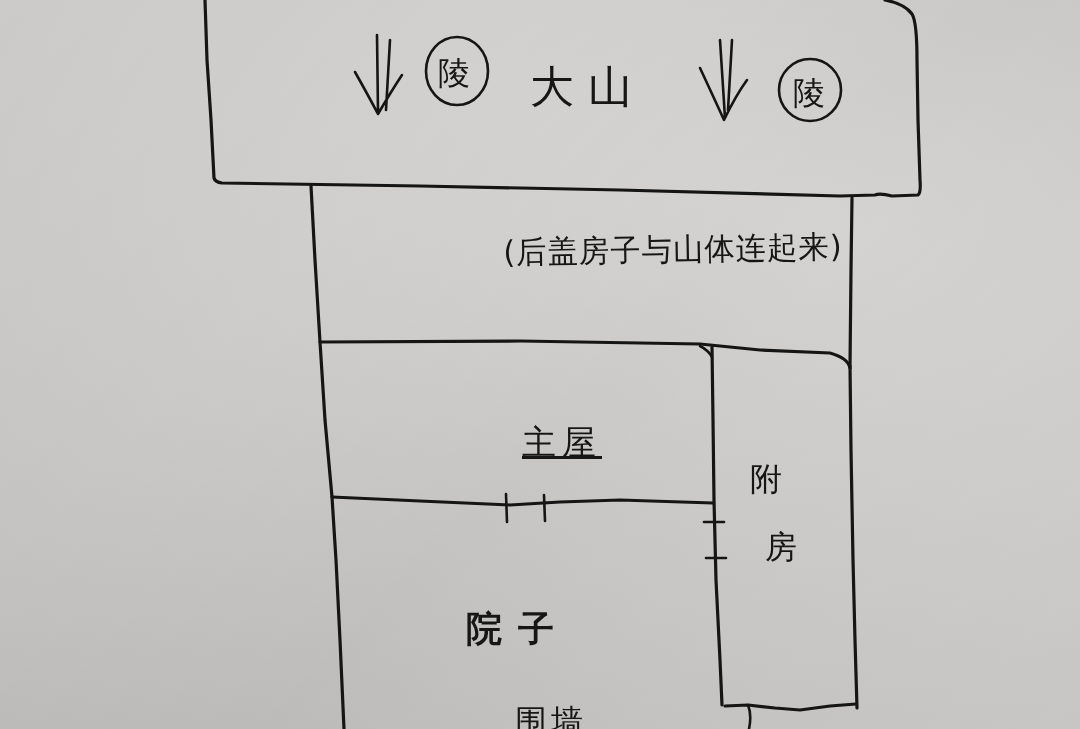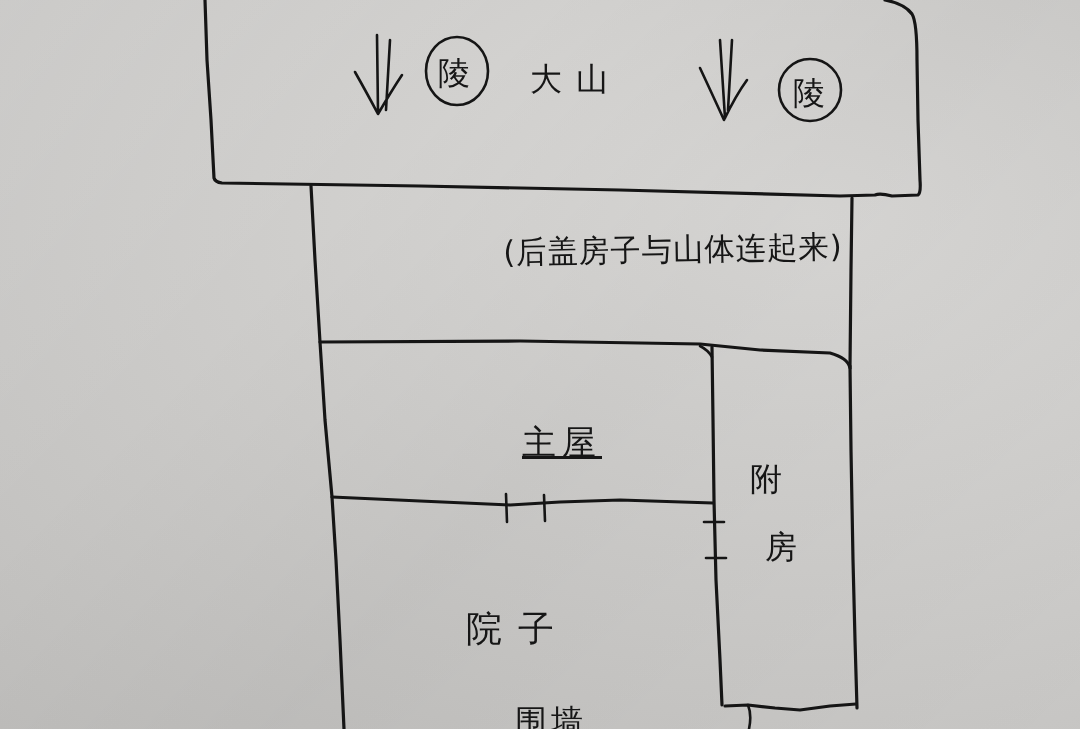--- a/index.html
+++ b/index.html
@@ -20,26 +20,26 @@
       pointer-events: none;
     }
     svg.drawing { position: absolute; left: 0; top: 0; }
     .ink { fill: none; stroke: #151515; stroke-width: 3.2; stroke-linecap: round; stroke-linejoin: round; }
     .ink-thin { fill: none; stroke: #151515; stroke-width: 2.6; stroke-linecap: round; stroke-linejoin: round; }
     .label {
       position: absolute; color: #161616; white-space: nowrap;
       font-family: "DejaVu Sans", sans-serif; font-weight: normal;
       transform-origin: left top;
     }
-    .lbl-mountain { left: 530px; top: 58px; font-size: 32px; letter-spacing: 14px; }
+    .lbl-mountain { left: 530px; top: 58px; font-size: 44px; letter-spacing: 14px; }
     .lbl-note { left: 503px; top: 232px; font-size: 31px; letter-spacing: 1px; transform: rotate(-1deg) scaleX(0.98); }
     .lbl-main { left: 522px; top: 420px; font-size: 34px; letter-spacing: 6px; text-decoration: underline; }
     .lbl-annex-1 { left: 750px; top: 458px; font-size: 32px; }
     .lbl-annex-2 { left: 765px; top: 526px; font-size: 32px; }
-    .lbl-yard { left: 466px; top: 605px; font-size: 36px; letter-spacing: 16px; }
+    .lbl-yard { left: 466px; top: 605px; font-size: 36px; letter-spacing: 16px; font-weight: bold; }
     .lbl-wall { left: 515px; top: 700px; font-size: 32px; letter-spacing: 4px; }
     .circ-char {
       position: absolute; font-size: 32px; color: #161616;
       font-family: "DejaVu Sans", sans-serif;
     }
     .c1 { left: 438px; top: 52px; }
     .c2 { left: 793px; top: 72px; }
   </style>
 </head>
 <body>

